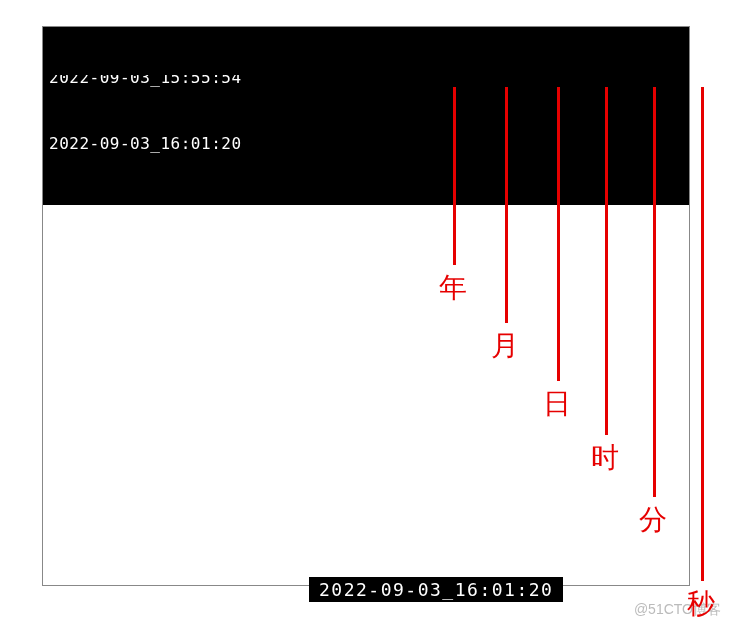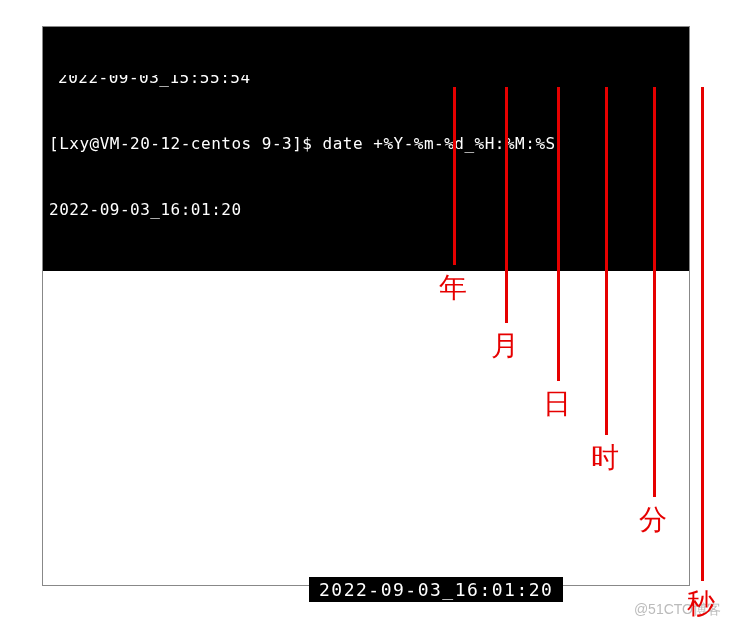--- a/index.html
+++ b/index.html
@@ -31,21 +31,20 @@
       font-size: 16px;
       line-height: 22px;
       padding: 4px 6px 6px 6px;
       white-space: pre;
       letter-spacing: 0.5px;
     }
     .term-top {
       height: 14px;
       overflow: hidden;
       line-height: 22px;
-      margin-left: 9px;
     }
     .term-top .inner {
       position: relative;
       top: -8px;
     }
     .ann-line {
       position: absolute;
       width: 3px;
       background: #e60000;
       z-index: 5;
@@ -77,21 +76,20 @@
       font-size: 14px;
     }
   </style>
 </head>
 <body>
 
 <div class="frame">
 
   <div class="terminal">
     <div class="term-top"><span class="inner">2022-09-03_15:55:54</span></div>
-    <div><span>[Lxy@VM-20-12-centos 9-3]$ </span><span>date +%Y-%m-%d_%H:%M:%S</span></div>
     <div>2022-09-03_16:01:20</div>
   </div>
 
   <div id="annotations-container">
       <div class="ann-line" style="left: 410px; top: 60px; height: 178px;"></div>
       <div class="ann-label" style="left: 396px; top: 242px;">年</div>
       <div class="ann-line" style="left: 462px; top: 60px; height: 236px;"></div>
       <div class="ann-label" style="left: 448px; top: 300px;">月</div>
       <div class="ann-line" style="left: 514px; top: 60px; height: 294px;"></div>
       <div class="ann-label" style="left: 500px; top: 358px;">日</div>

